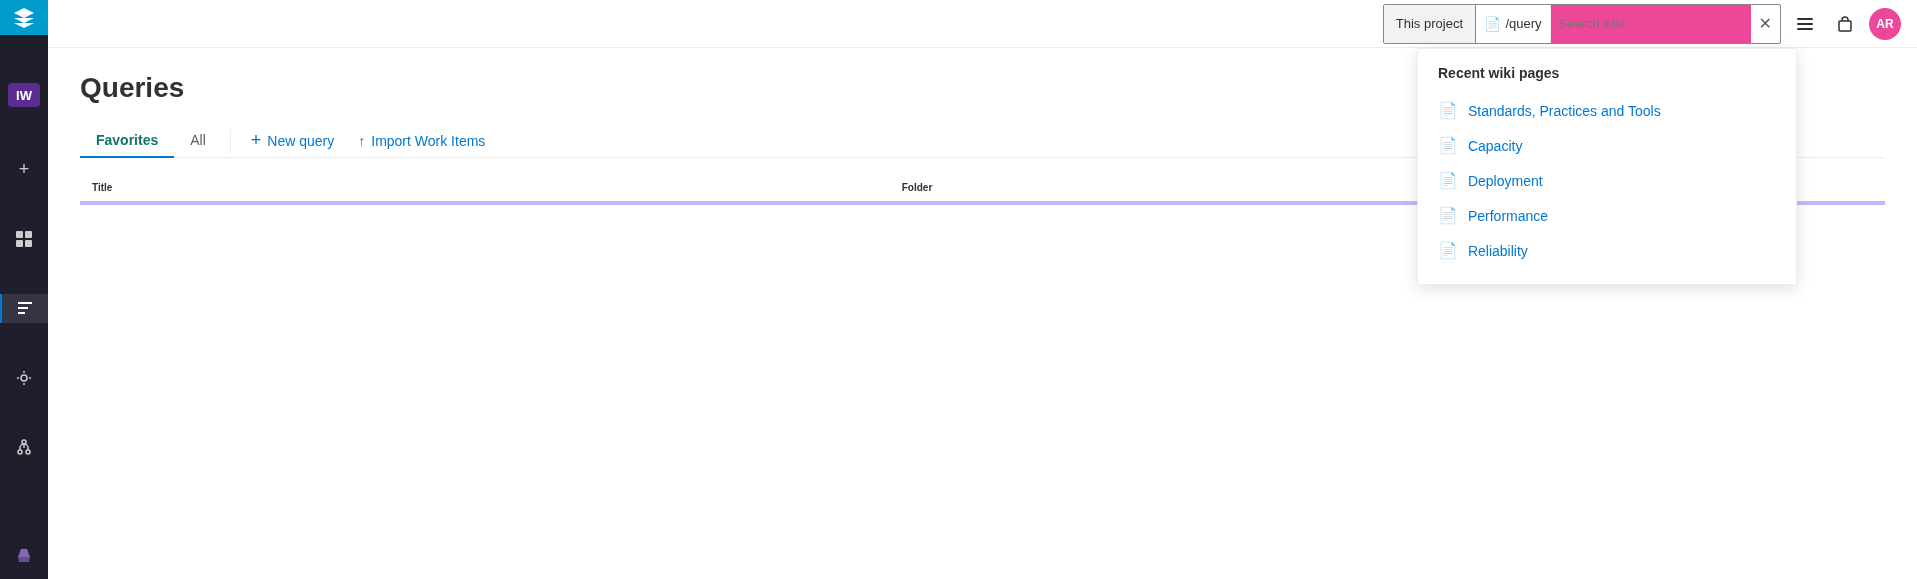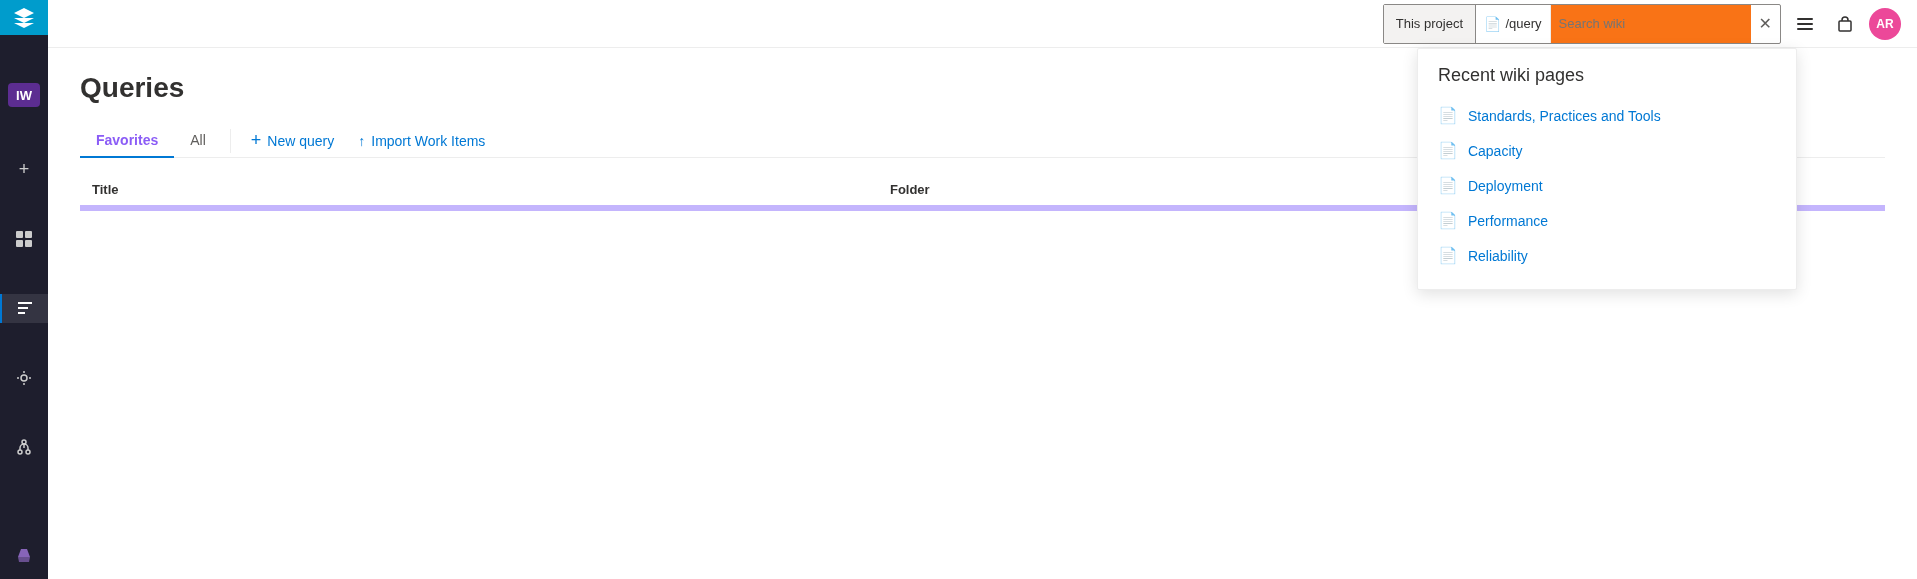--- a/index.html
+++ b/index.html
@@ -106,21 +106,21 @@
       background: #fff;
       border-right: 1px solid #ededed;
     }
     .search-input {
       border: none;
       outline: none;
       font-size: 13px;
       padding: 0 8px;
       width: 200px;
       height: 100%;
-      background: #f97316;
+      background: #ec4899;
     }
     .search-close {
       padding: 0 8px;
       cursor: pointer;
       color: #605e5c;
       font-size: 16px;
       display: flex;
       align-items: center;
       height: 100%;
     }
@@ -170,21 +170,21 @@
     }
     .tab {
       padding: 8px 16px;
       font-size: 14px;
       cursor: pointer;
       color: #605e5c;
       border-bottom: 2px solid transparent;
       margin-bottom: -1px;
     }
     .tab.active {
-      color: #8b5cf6;
+      color: #0f766e;
       border-bottom: 2px solid #0078d4;
       font-weight: 600;
     }
     .tab-divider {
       width: 1px;
       height: 24px;
       background: #ededed;
       margin: 0 8px;
     }
     .tab-action {
@@ -198,25 +198,25 @@
     }
 
     
     .query-table {
       width: 100%;
       border-collapse: collapse;
       margin-top: 16px;
     }
     .query-table th {
       text-align: left;
-      font-size: 13px;
+      font-size: 10px;
       color: #323130;
       font-weight: 600;
       padding: 8px 12px;
-      border-bottom: 6px solid #c4b5fd;
+      border-bottom: 4px solid #c4b5fd;
     }
     .section-row td {
       padding: 10px 12px;
       font-size: 14px;
       font-weight: 600;
       color: #323130;
     }
     .expand-arrow {
       margin-right: 6px;
       font-size: 12px;
@@ -235,22 +235,22 @@
       right: 120px;
       width: 380px;
       background: #fff;
       border: 1px solid #ededed;
       box-shadow: 0 4px 16px rgba(0,0,0,0.12);
       border-radius: 2px;
       z-index: 100;
       padding: 16px 0;
     }
     .wiki-dropdown-title {
-      font-size: 18px;
-      font-weight: 400;
+      font-size: 14px;
+      font-weight: 700;
       color: #323130;
       padding: 0 20px 12px 20px;
     }
     .wiki-item {
       display: flex;
       align-items: center;
       gap: 10px;
       padding: 8px 20px;
       cursor: pointer;
       font-size: 14px;

